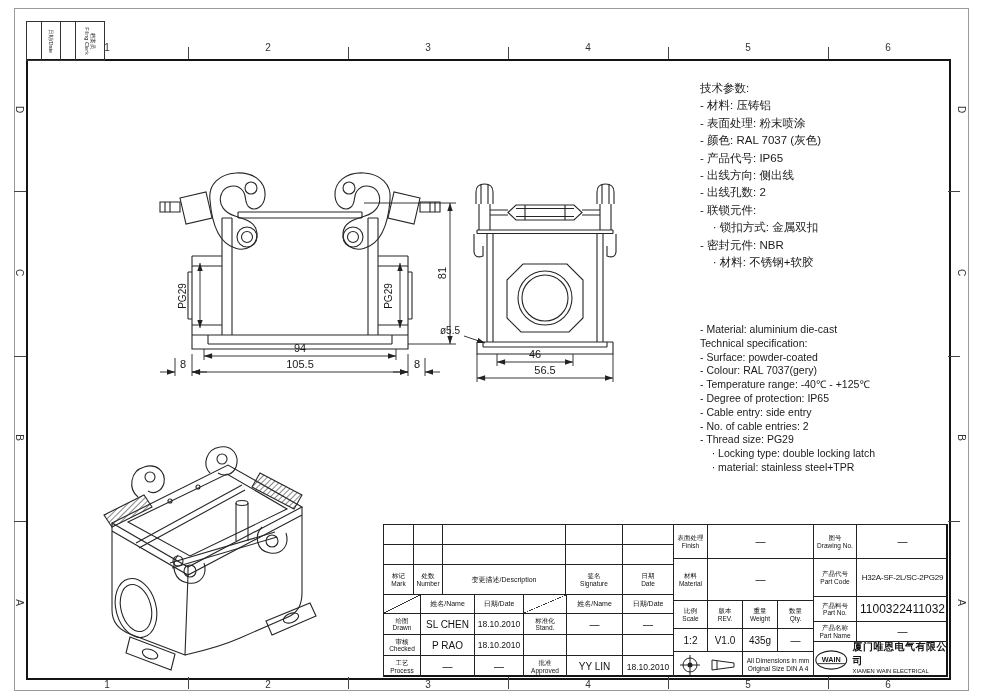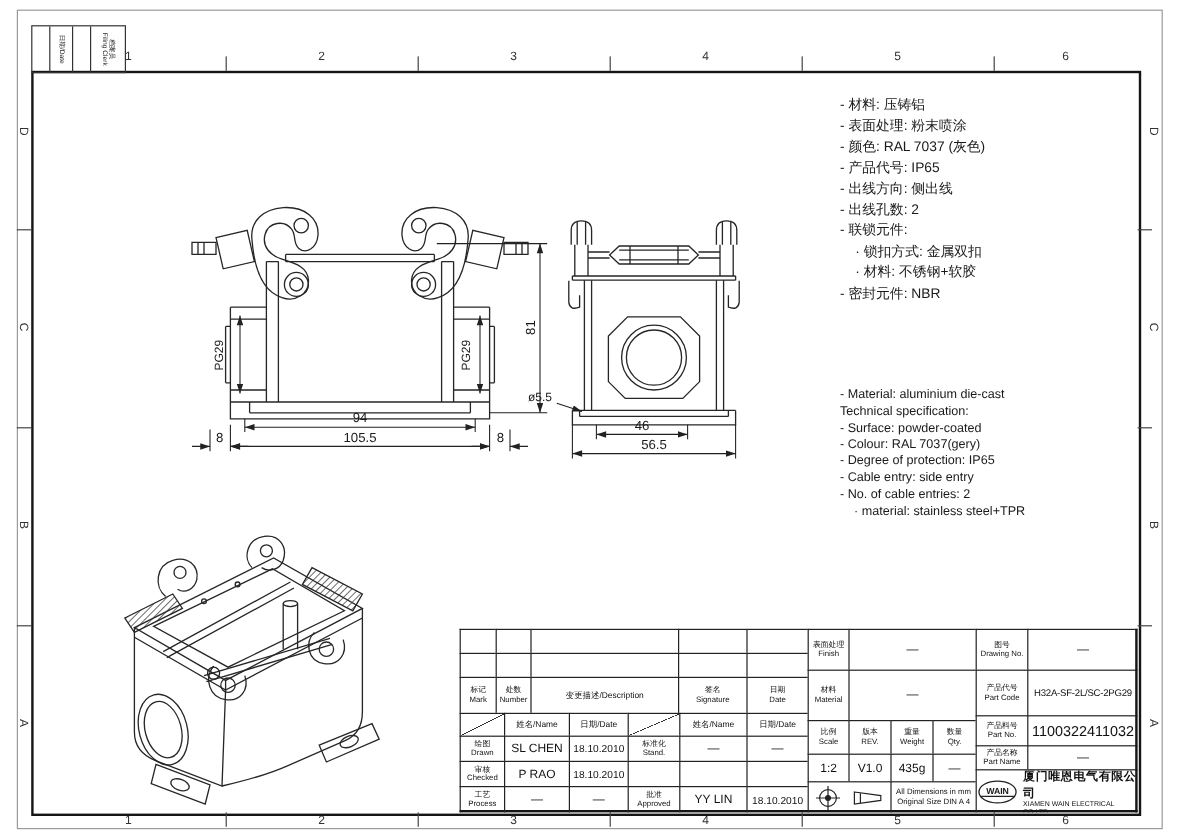--- a/index.html
+++ b/index.html
@@ -210,40 +210,44 @@
       <path d="M60,212 L105,229 L101,245 L56,228 Z"></path>
       <ellipse cx="80" cy="229" rx="8" ry="4.5" transform="rotate(20 80 229)"></ellipse>
       <path d="M196,196 L240,178 L246,191 L202,210 Z"></path>
       <ellipse cx="221" cy="193" rx="8" ry="4.5" transform="rotate(-22 221 193)"></ellipse>
       <circle cx="128" cy="62" r="2"></circle>
       <circle cx="100" cy="76" r="2"></circle>
     </g>
   </svg>
 
   <div class="abs spec" style="left:700px;top:80px;width:260px">
+    <div>技术参数:</div>
     <div>- 材料: 压铸铝</div>
     <div>- 表面处理: 粉末喷涂</div>
     <div>- 颜色: RAL 7037 (灰色)</div>
     <div>- 产品代号: IP65</div>
     <div>- 出线方向: 侧出线</div>
     <div>- 出线孔数: 2</div>
     <div>- 联锁元件:</div>
     <div>    · 锁扣方式: 金属双扣</div>
+    <div>- 密封元件: NBR</div>
     <div>    · 材料: 不锈钢+软胶</div>
-    <div>- 密封元件: NBR</div>
   </div>
 
   <div id="spec-en" class="abs spec" style="left:700px;top:323px;width:270px">
     <div>- Material: aluminium die-cast</div>
     <div>Technical specification:</div>
     <div>- Surface: powder-coated</div>
     <div>- Colour: RAL 7037(gery)</div>
+    <div>- Temperature range: -40℃ - +125℃</div>
     <div>- Degree of protection: IP65</div>
     <div>- Cable entry: side entry</div>
     <div>- No. of cable entries: 2</div>
+    <div>- Thread size: PG29</div>
+    <div>    · Locking type: double locking latch</div>
     <div>    · material: stainless steel+TPR</div>
   </div>
 
   <div id="tb" class="abs">
 
     <div class="c" style="left:0;top:0;width:30px;height:20px"></div>
     <div class="c" style="left:30px;top:0;width:29px;height:20px"></div>
     <div class="c" style="left:59px;top:0;width:123px;height:20px"></div>
     <div class="c" style="left:182px;top:0;width:57px;height:20px"></div>
     <div class="c" style="left:239px;top:0;width:51px;height:20px"></div>

